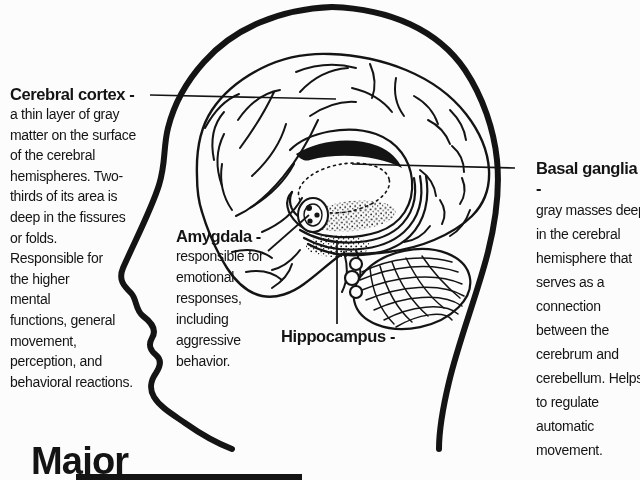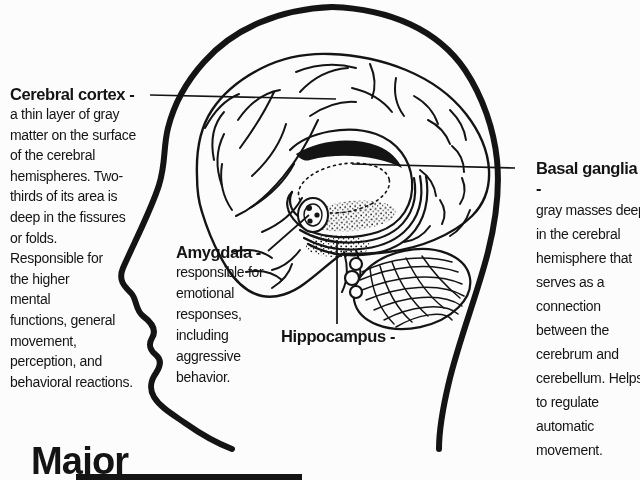--- a/index.html
+++ b/index.html
@@ -20,21 +20,21 @@
     line-height:20px;
   }
   .desc{
     display:block;
     font-size:14px;
     letter-spacing:-0.3px;
     line-height:20.6px;
     white-space:pre;
   }
   .label-cortex{left:10px;top:84px;}
-  .label-amygdala{left:176px;top:242px;}
+  .label-amygdala{left:176px;top:226px;}
   .label-amygdala .desc{line-height:21px;}
   .label-hippocampus{left:281px;top:326px;}
   .label-hippocampus .desc{line-height:20px;}
   .label-basal{left:515px;top:158px;margin-left:21px;}
   .label-basal .desc{line-height:24px;}
   .footer-title{
     position:absolute;left:31px;top:440px;
     font-weight:bold;font-size:38px;letter-spacing:-0.8px;
   }
   .cut-bar{

